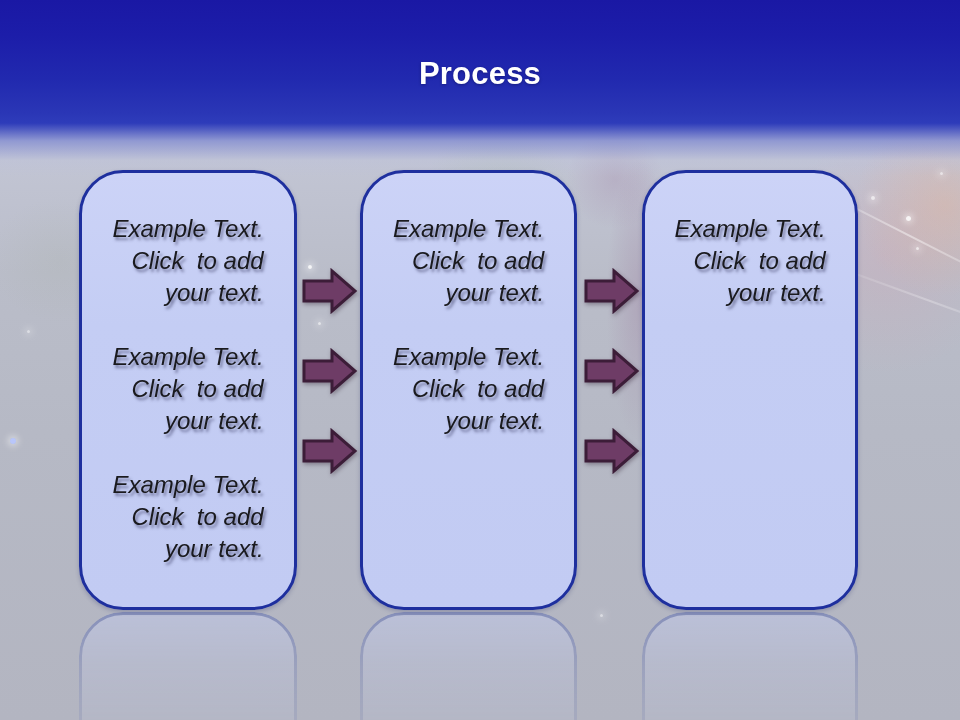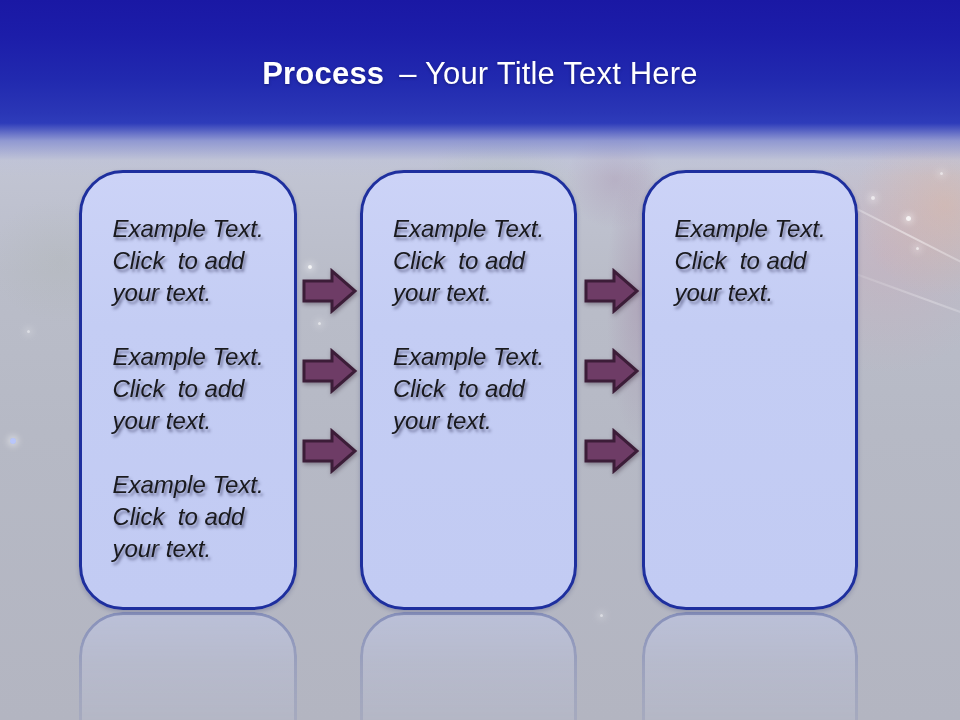--- a/index.html
+++ b/index.html
@@ -44,21 +44,21 @@
     box-shadow:0 2px 4px rgba(30,40,100,0.25);
   }
   .pbox .content{
     position:absolute;left:0;top:40px;width:100%;
     display:flex;flex-direction:column;align-items:center;
   }
   .pbox p{
     margin:0 0 32px 0;
     font-style:italic;
     font-size:24px;line-height:32px;
-    color:#1a1a1e;text-align:left;
+    color:#1a1a1e;text-align:right;
     white-space:pre-line;
     text-shadow:2px 3px 3px rgba(35,35,75,0.5);
   }
   .box-1{left:79px;width:218px;}
   .box-2{left:360px;width:217px;}
   .box-3{left:642px;width:216px;}
   
   .arrow{position:absolute;width:56px;height:46px;}
   .arrow svg{display:block;width:56px;height:46px;filter:drop-shadow(1px 2px 2px rgba(30,10,30,0.35));}
   .gap1{left:302px;}
@@ -102,21 +102,21 @@
   <div class="star" style="left:27px;top:330px;width:3px;height:3px;opacity:.6;"></div>
   <div class="star" style="left:906px;top:216px;width:5px;height:5px;"></div>
   <div class="star" style="left:916px;top:247px;width:3px;height:3px;opacity:.8;"></div>
   <div class="star" style="left:940px;top:172px;width:3px;height:3px;opacity:.7;"></div>
   <div class="star" style="left:871px;top:196px;width:4px;height:4px;opacity:.8;"></div>
   <div class="star" style="left:600px;top:614px;width:3px;height:3px;opacity:.6;"></div>
   <div class="star" style="left:527px;top:268px;width:4px;height:4px;opacity:.7;"></div>
 
   <div class="header">
     <div class="title">
-      <span class="bold">Process</span><span class="rest">– Your Title Text Here</span>
+      <span class="bold">Process</span>
     </div>
   </div>
 
   <div class="reflection box-1"></div>
   <div class="reflection box-2"></div>
   <div class="reflection box-3"></div>
 
   <div class="pbox box-1">
     <div class="content">
       <p>Example Text.

